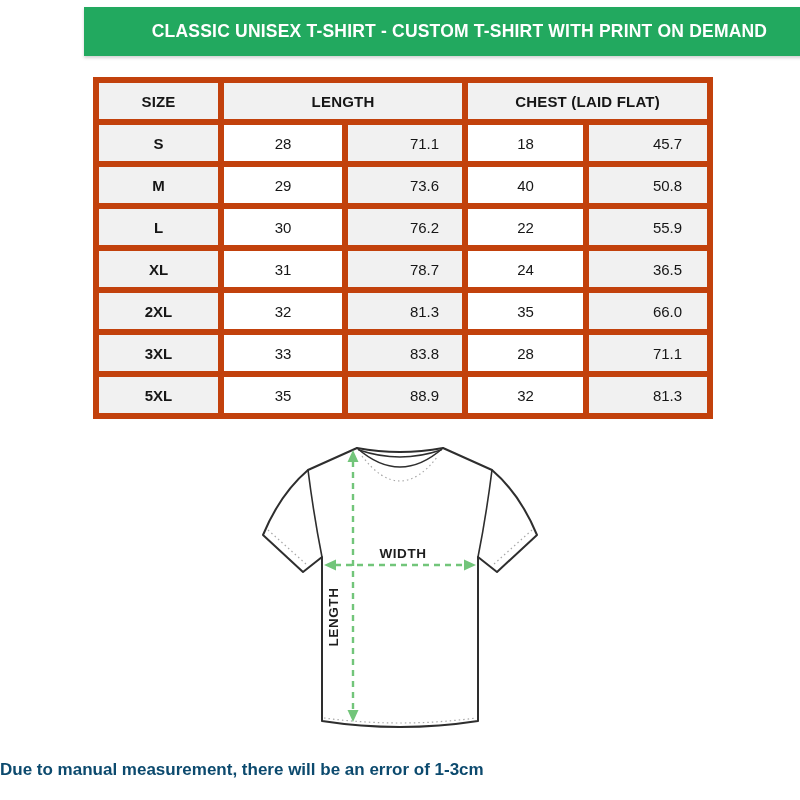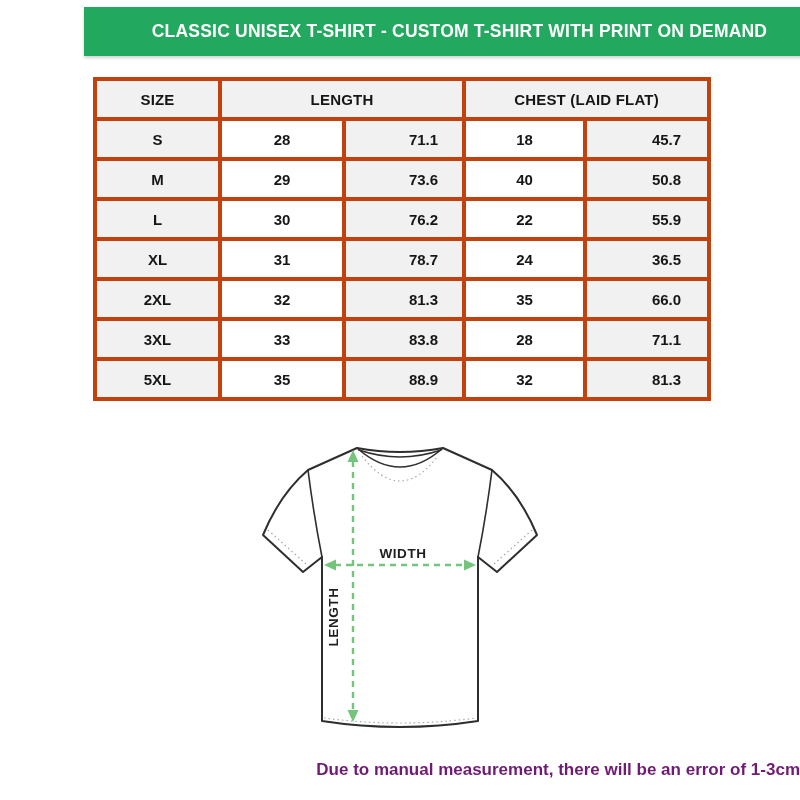--- a/index.html
+++ b/index.html
@@ -15,34 +15,34 @@
   }
   .banner h1 {
     margin:0; color:#ffffff; font-size:17.5px; font-weight:bold;
     letter-spacing:0.2px; white-space:nowrap;
   }
   table.size-table {
     position:absolute; left:93px; top:77px; width:614px;
     border-collapse:collapse; table-layout:fixed;
   }
   .size-table th, .size-table td {
-    border:4px solid #c2410c; height:36px; padding:0;
+    border:6px solid #c2410c; height:36px; padding:0;
     text-align:center; vertical-align:middle; color:#161616;
     font-size:15px; overflow:hidden;
   }
   .size-table th { background:#f1f1f1; font-weight:bold; letter-spacing:0.2px; }
-  .size-table td { font-weight:bold; background:#ffffff; }
+  .size-table td { font-weight:normal; background:#ffffff; }
   .size-table td.shade { background:#f1f1f1;padding-left:39px; }
   .size-table td.size-col { background:#f1f1f1; font-weight:bold; }
   .diagram {
     position:absolute; left:250px; top:432px; width:300px; height:302px;
   }
   .note {
     position:absolute; left:0; top:760px; width:800px;
-    text-align:right; font-size:17px; font-weight:bold; color:#701a75;
+    text-align:left; font-size:17px; font-weight:bold; color:#0c4a6e;
   }
 </style>
 </head>
 <body>
 
 <div class="banner">
   <h1>CLASSIC UNISEX T-SHIRT - CUSTOM T-SHIRT WITH PRINT ON DEMAND</h1>
 </div>
 
 <table class="size-table">

